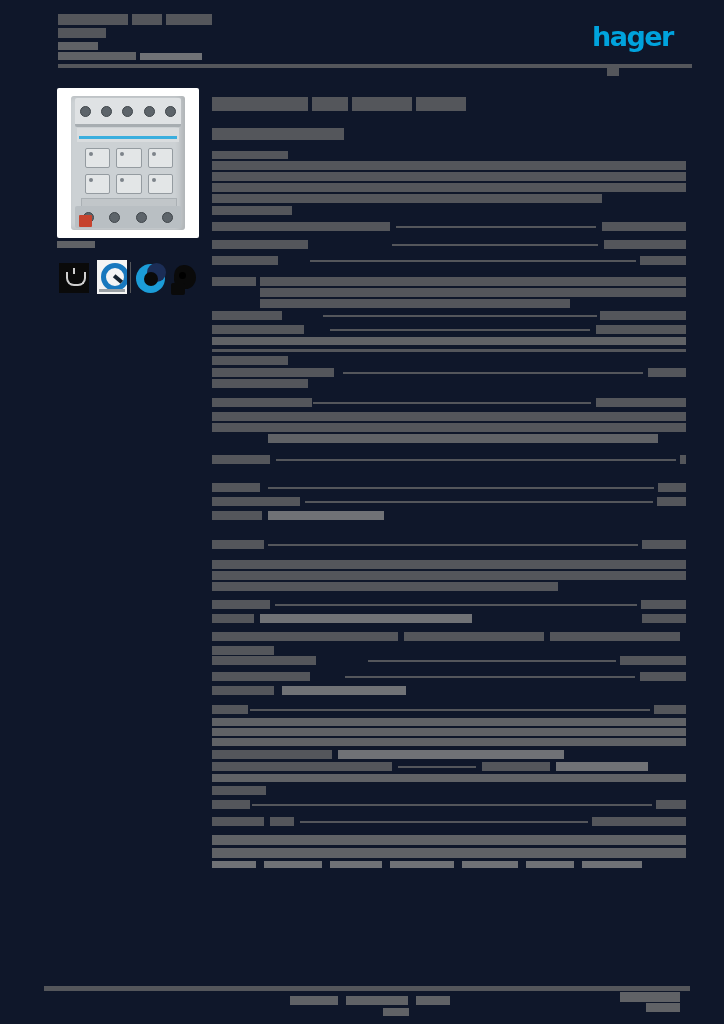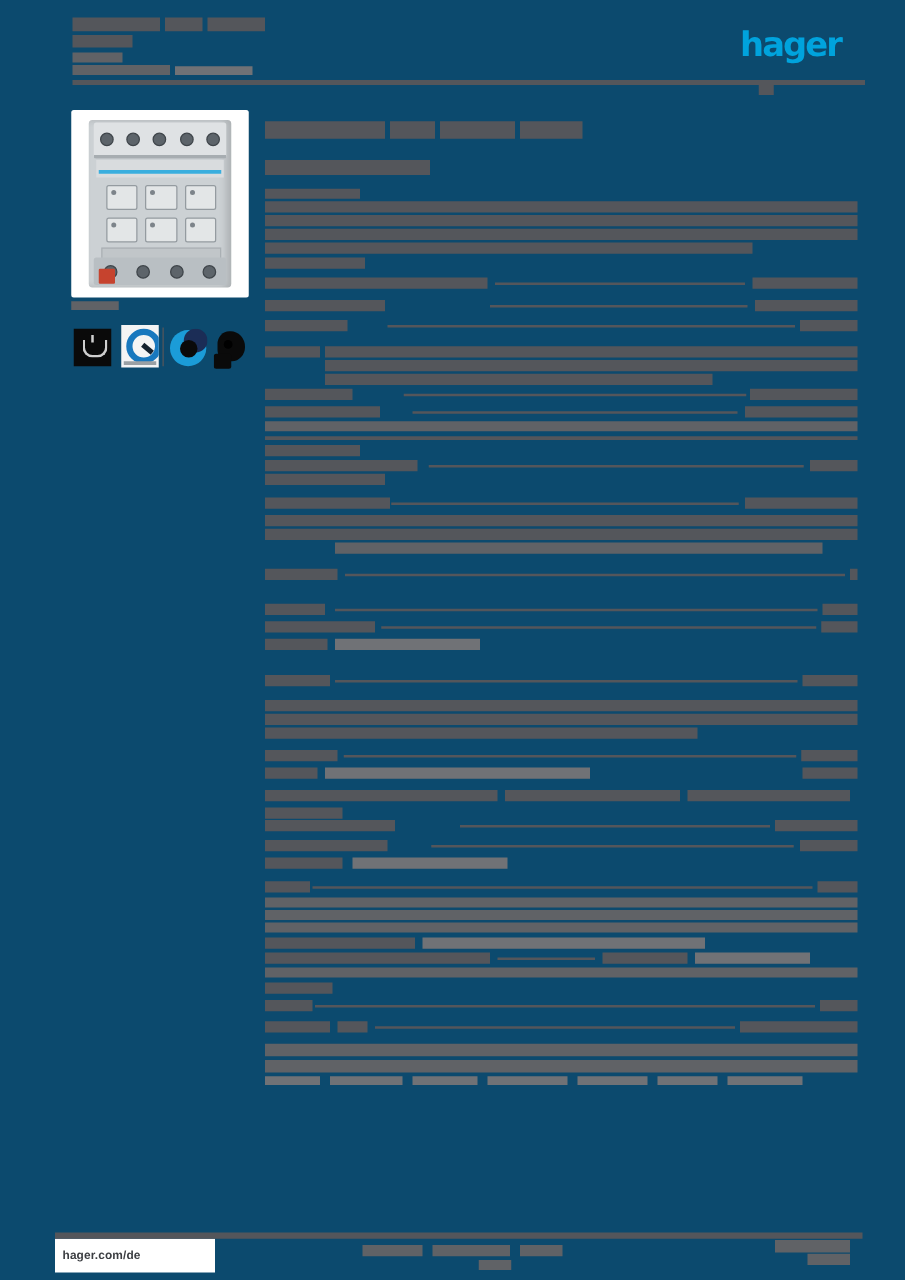--- a/index.html
+++ b/index.html
@@ -1,17 +1,17 @@
 <!DOCTYPE html>
 <html><head>
 <meta charset="utf-8">
 <style>
   html,body{margin:0;padding:0;background:#000;}
   #canvas{
-    position:relative;width:724px;height:1024px;background:#0c4a6e;
+    position:relative;width:724px;height:1024px;background:#0f172a;
     overflow:hidden;font-family:"Liberation Sans", sans-serif;
   }
   .blk{position:absolute;}
   
   .logo{
     position:absolute;left:592px;top:22px;width:100px;height:32px;
     font-weight:800;font-size:27px;letter-spacing:-1.5px;line-height:30px;
     font-family:"DejaVu Sans", sans-serif;
   }
   
@@ -100,23 +100,20 @@
     <span class="c1"></span>
       <span class="c2"></span>
       <span class="c3"></span>
   </div>
   <div class="cert icon4">
     <span class="b1"></span>
       <span class="b2"></span>
       <span class="notch"></span>
   </div>
 
-  <div class="sitebox">
-    <span>hager.com/de</span>
-  </div>
 
 <div class="blk" style="left: 58px; top: 14px; width: 70px; height: 11px; background-color: rgb(84, 86, 91);"></div>
     <div class="blk" style="left: 132px; top: 14px; width: 30px; height: 11px; background-color: rgb(84, 86, 91);"></div>
     <div class="blk" style="left: 166px; top: 14px; width: 46px; height: 11px; background-color: rgb(84, 86, 91);"></div>
     <div class="blk" style="left: 58px; top: 28px; width: 48px; height: 10px; background-color: rgb(84, 86, 91);"></div>
     <div class="blk" style="left: 58px; top: 42px; width: 40px; height: 8px; background-color: rgb(96, 98, 102);"></div>
     <div class="blk" style="left: 58px; top: 52px; width: 78px; height: 8px; background-color: rgb(96, 98, 102);"></div>
     <div class="blk" style="left: 140px; top: 53px; width: 62px; height: 7px; background-color: rgb(112, 114, 118);"></div>
     <div class="blk" style="left: 58px; top: 64px; width: 634px; height: 4px; background-color: rgb(84, 86, 91);"></div>
     <div class="blk" style="left: 607px; top: 68px; width: 12px; height: 8px; background-color: rgb(84, 86, 91);"></div>

